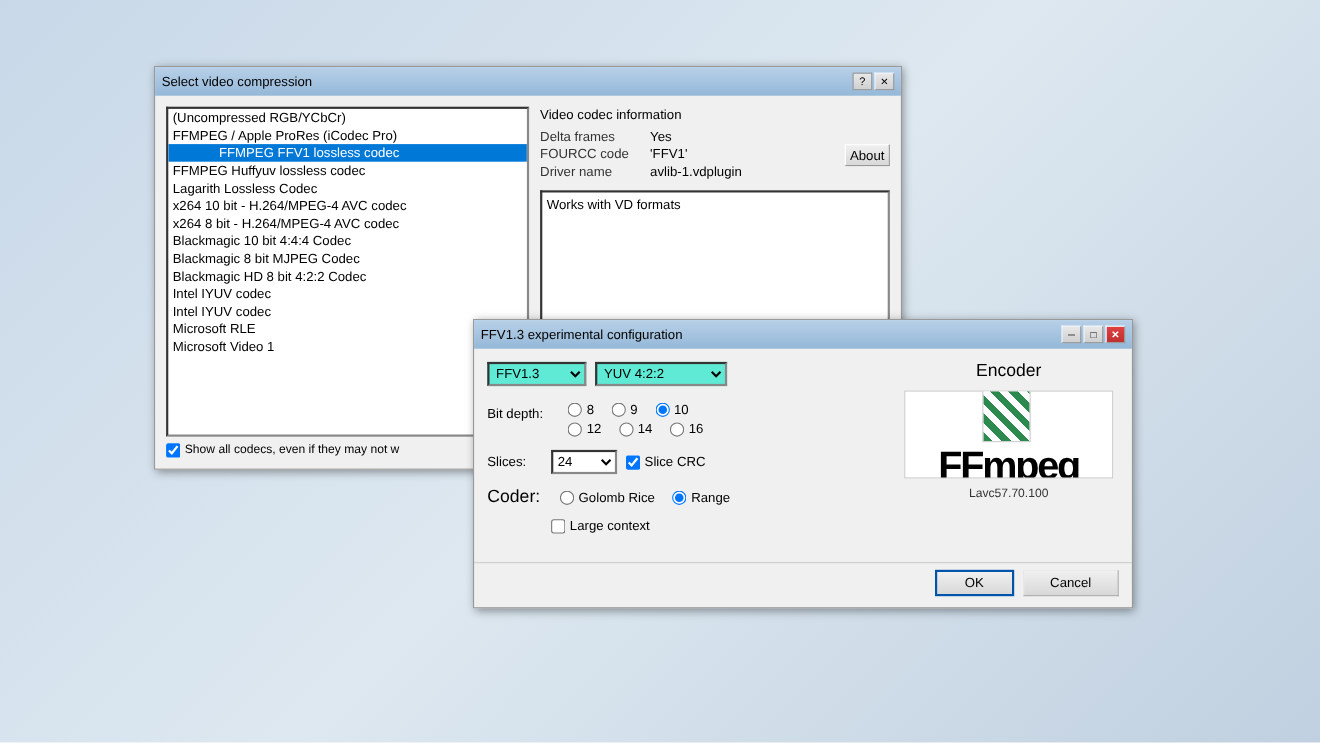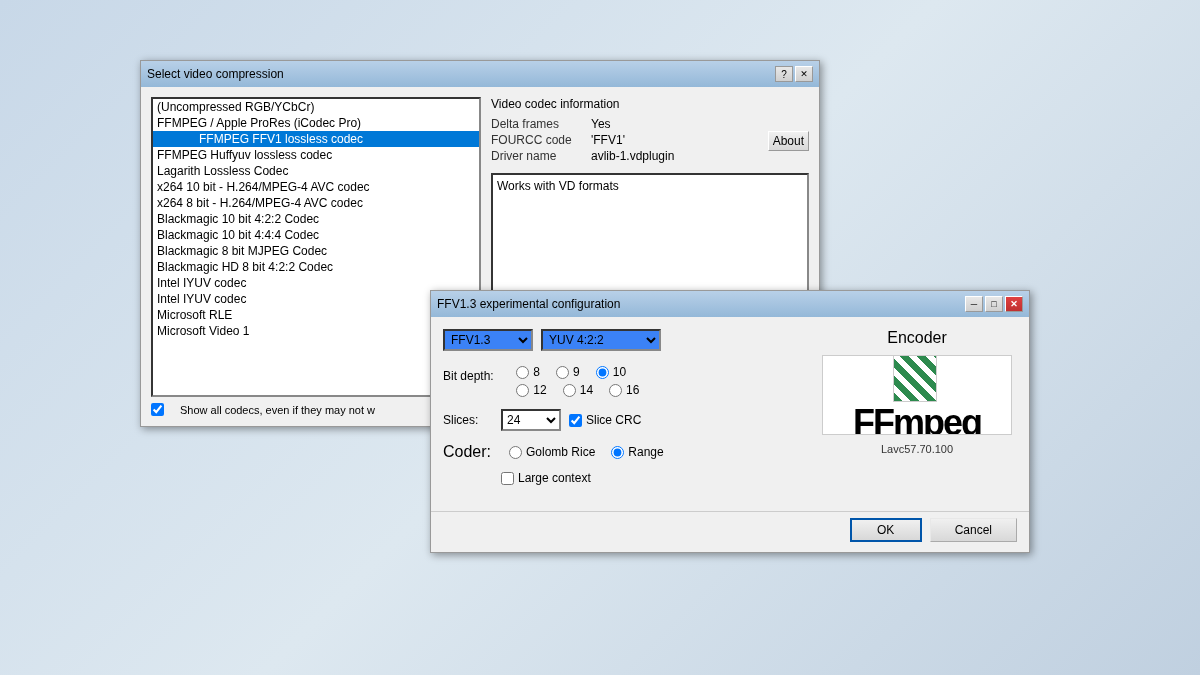--- a/index.html
+++ b/index.html
@@ -112,22 +112,21 @@
 
     .codec-item.selected {
       background: #0078d7;
       color: white;
       padding-left: 46px;
     }
 
     .show-codecs-row {
       margin-top: 6px;
       display: flex;
-      align-items: center;
-      gap: 16px;
+      gap: 4px;
       font-size: 11px;
     }
 
     
     .codec-info-panel {
       flex: 1;
     }
 
     .info-title {
       font-size: 12px;
@@ -243,21 +242,21 @@
     
     .dropdowns-row {
       display: flex;
       gap: 8px;
       margin-bottom: 14px;
     }
 
     .win-select {
       height: 22px;
       border: 2px inset #888;
-      background: #3b82f6;
+      background: #5eead4;
       font-size: 12px;
       padding: 0 2px;
       cursor: pointer;
     }
 
     
     .bit-depth-section {
       margin-bottom: 12px;
     }
 
@@ -413,21 +412,20 @@
     <div class="codec-list-panel">
       <div class="codec-listbox" id="codec-listbox">
 
       <div class="codec-item">(Uncompressed RGB/YCbCr)</div>
           <div class="codec-item">FFMPEG / Apple ProRes (iCodec Pro)</div>
           <div class="codec-item selected">FFMPEG FFV1 lossless codec</div>
           <div class="codec-item">FFMPEG Huffyuv lossless codec</div>
           <div class="codec-item">Lagarith Lossless Codec</div>
           <div class="codec-item">x264 10 bit - H.264/MPEG-4 AVC codec</div>
           <div class="codec-item">x264 8 bit - H.264/MPEG-4 AVC codec</div>
-          <div class="codec-item">Blackmagic 10 bit 4:2:2 Codec</div>
           <div class="codec-item">Blackmagic 10 bit 4:4:4 Codec</div>
           <div class="codec-item">Blackmagic 8 bit MJPEG Codec</div>
           <div class="codec-item">Blackmagic HD 8 bit 4:2:2 Codec</div>
           <div class="codec-item">Intel IYUV codec</div>
           <div class="codec-item">Intel IYUV codec</div>
           <div class="codec-item">Microsoft RLE</div>
           <div class="codec-item">Microsoft Video 1</div>
         </div>
       <div class="show-codecs-row">
         <input type="checkbox" id="showAll" checked="" style="">

